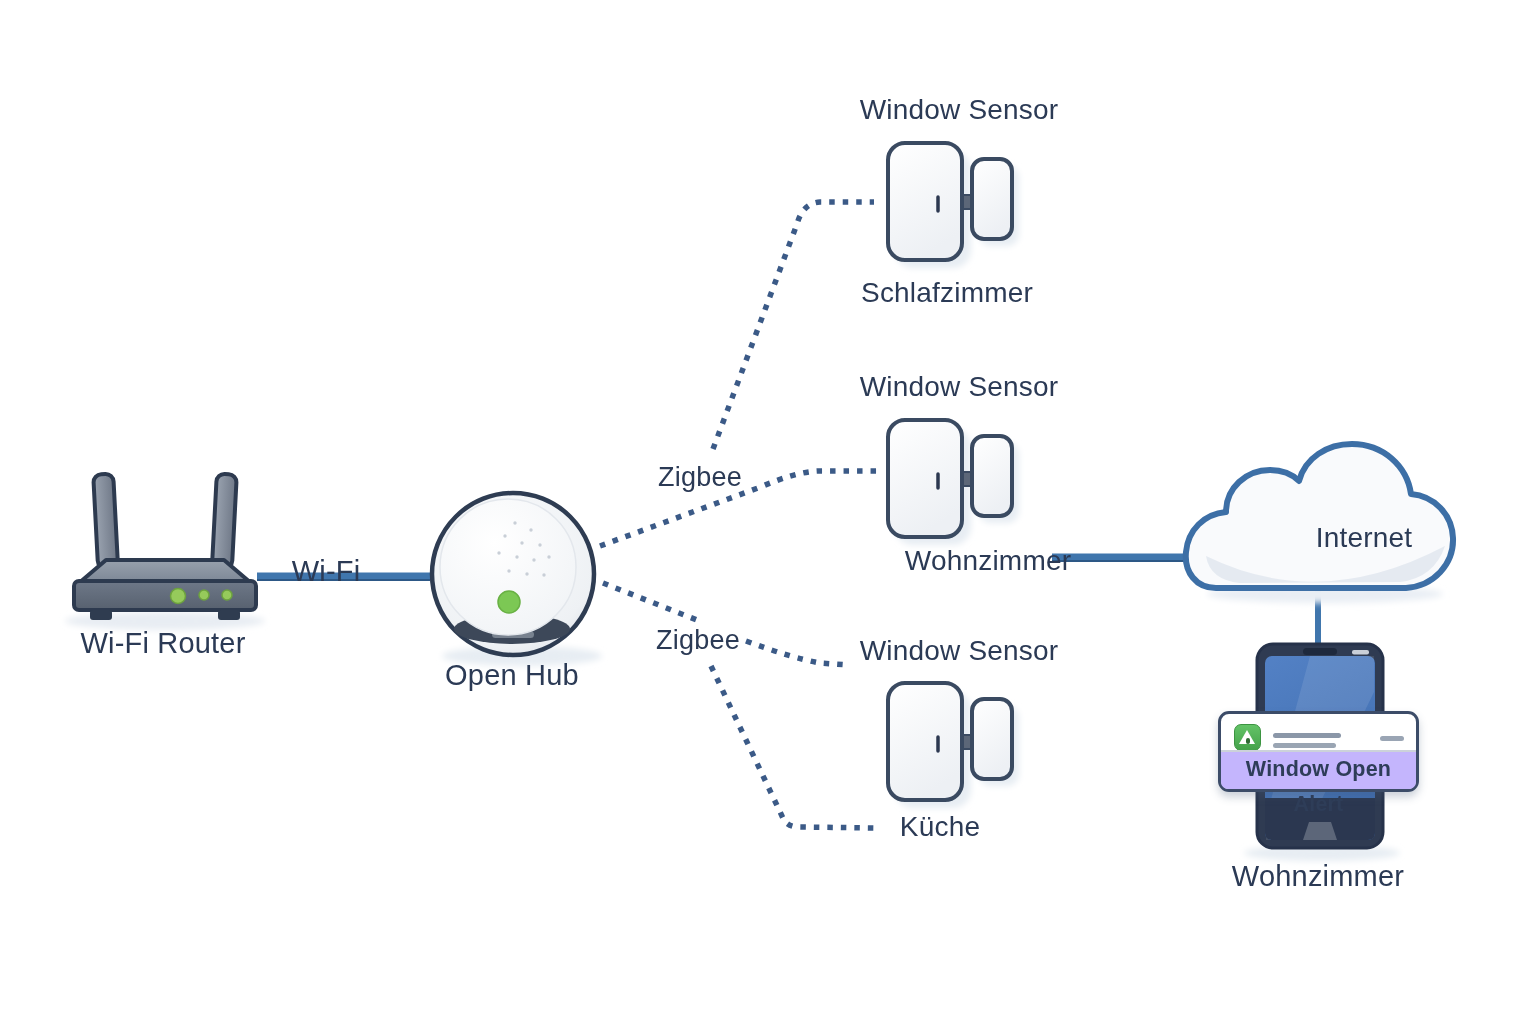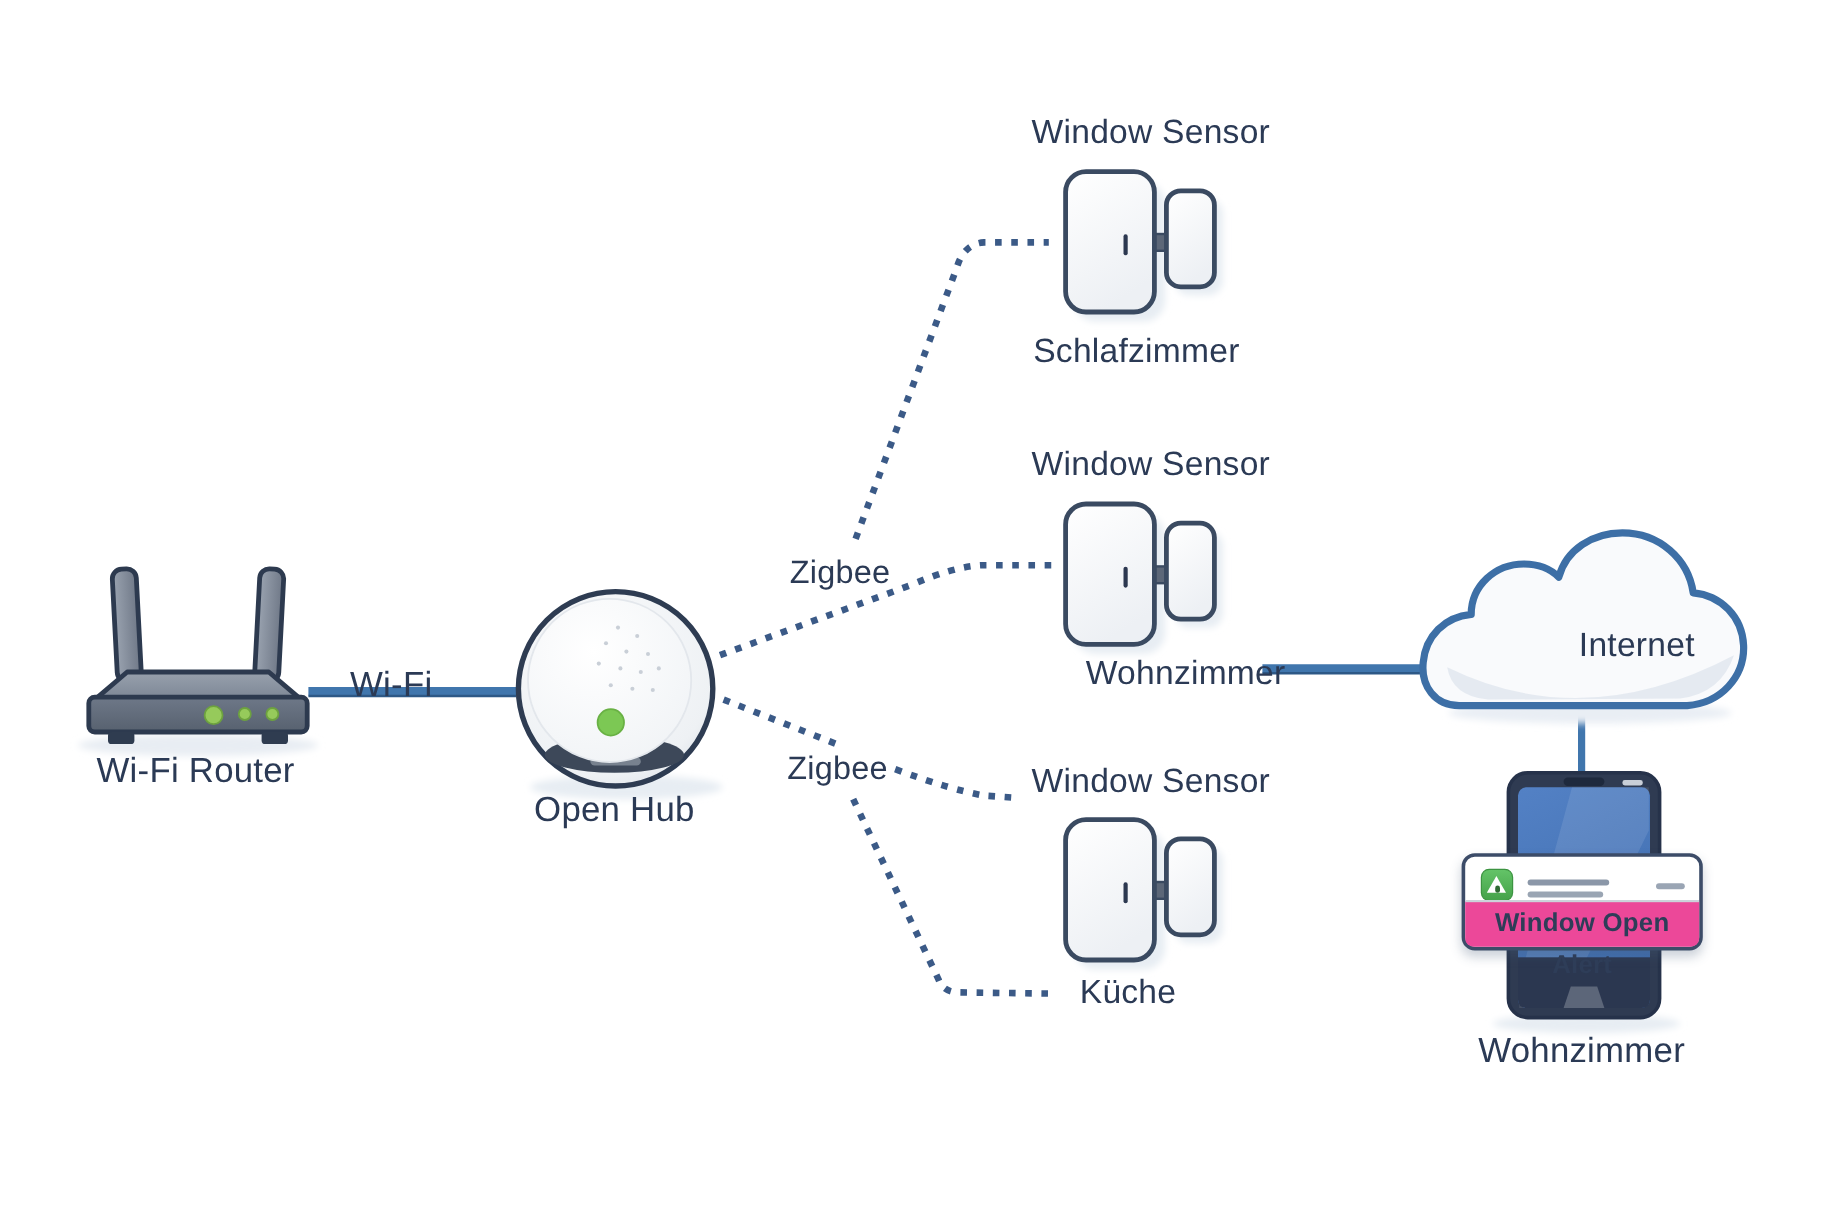--- a/index.html
+++ b/index.html
@@ -34,21 +34,21 @@
   }
   .notif-tri-dot{
     position:absolute;left:11px;top:13px;width:4px;height:6px;
     background:#2f6b33;border-radius:2px;
   }
   .notif-line{position:absolute;background:#8b97a8;border-radius:2.5px;}
   .notif-line.l1{left:52px;top:19px;width:68px;height:5px;}
   .notif-line.l2{left:52px;top:29px;width:63px;height:4.5px;background:#9aa5b3;}
   .notif-dash{position:absolute;right:12px;top:22px;width:24px;height:5px;background:#9aa5b4;border-radius:2.5px;}
   .notif-strip{
-    position:absolute;left:0;right:0;bottom:0;height:37px;background:#ec4899;
+    position:absolute;left:0;right:0;bottom:0;height:37px;background:#c4b5fd;
     border-top:2px solid #ccd2da;border-radius:0 0 7px 7px;
     text-align:center;line-height:35px;font-size:21.5px;font-weight:700;
     color:#2e3d58;letter-spacing:.2px;
   }
 </style>
 </head>
 <body>
 
 <div class="stage">
 

